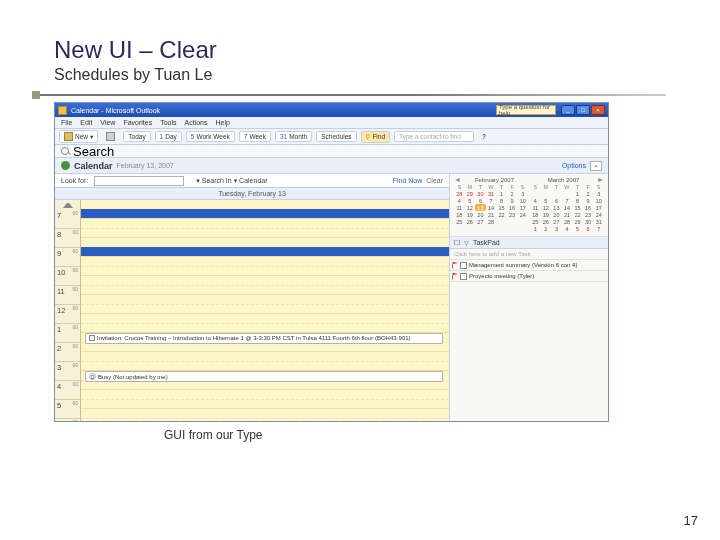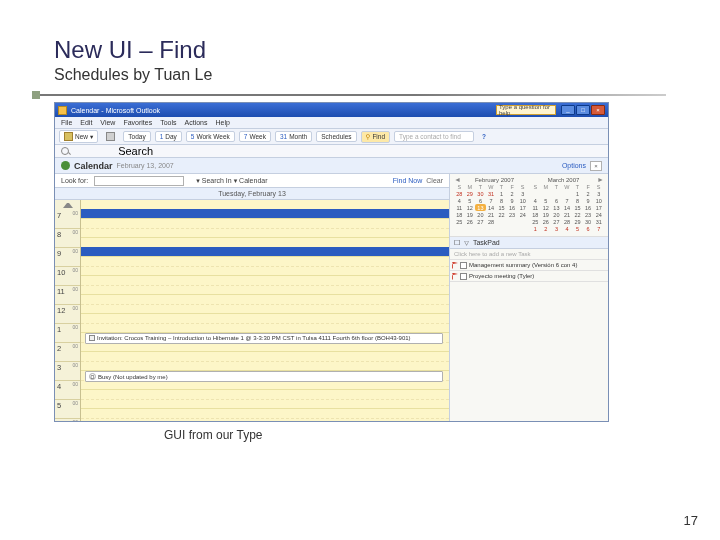--- a/index.html
+++ b/index.html
@@ -18,21 +18,21 @@
   .question { width:60px; height:10px; margin-right:4px; border:1px solid #d0a030; background:#fff4cf; font-size:6px; display:flex; align-items:center; padding:0 2px; color:#444; }
   .menubar { height:12px; background:#eef2fb; border-bottom:1px solid #c5cfe0; display:flex; align-items:center; gap:8px; padding:0 6px; color:#333; }
   .menubar span { font-size:7px; }
   .toolbar { height:16px; background:#f0f3fa; border-bottom:1px solid #c5cfe0; display:flex; align-items:center; gap:4px; padding:0 4px; }
   .tbtn { padding:1px 4px; border:1px solid #c5cfe0; background:#fff; border-radius:2px; font-size:6.5px; display:flex; align-items:center; gap:2px; }
   .tbtn.flat { border:none; background:transparent; }
   .tbicon { width:9px; height:9px; background:#d8c060; border:1px solid #a08030; }
   .searchrow { height:13px; background:#f6f7fb; border-bottom:1px solid #c5cfe0; display:flex; align-items:center; padding:0 6px; gap:4px;}
   .searchrow .mag { width:8px; height:8px; border:1px solid #888; border-radius:50%; position:relative; }
   .searchrow .mag::after { content:""; position:absolute; width:3px; height:1px; background:#888; right:-3px; bottom:0; transform:rotate(45deg);}
-  .searchrow input { border:none; background:transparent; font-size:11px; width:80px;text-align:right; }
+  .searchrow input { border:none; background:transparent; font-size:13px; width:80px; }
   .calhead { height:16px; background:#e8effb; border-bottom:1px solid #c5cfe0; display:flex; align-items:center; padding:0 6px; }
   .calhead .circ { width:9px; height:9px; border-radius:50%; background:#4a8f3a; margin-right:4px; }
   .calhead .t1 { font-weight:bold; font-size:9px; color:#333; }
   .calhead .t2 { font-size:7px; color:#888; margin-left:4px; }
   .calhead .sp { flex:1; }
   .calhead .opt { width:12px; height:10px; border:1px solid #b0b0b0; background:#fff; font-size:6px; display:flex; align-items:center; justify-content:center; color:#666;}
   .bodyrow { flex:1; display:flex; min-height:0; }
   .main { flex:1; display:flex; flex-direction:column; border-right:1px solid #c5cfe0; }
   .bar2 { height:14px; border-bottom:1px solid #c5cfe0; display:flex; align-items:center; padding:0 6px; font-size:7px; color:#444; gap:6px;}
   .bar2 .combo { border:1px solid #b0b0b0; padding:0 3px; background:#fff; height:10px; display:flex; align-items:center; }
@@ -70,21 +70,21 @@
   .tasks .trow .ck { width:7px; height:7px; border:1px solid #888; background:#fff;}
   .tasks .trow .fl { width:6px; height:7px; background:#d04030; clip-path: polygon(0 0,100% 20%,0 40%,0 100%,15% 100%,15% 40%);}
   .tasks .blank { flex:1; background:#fdfaf0; }
   .caption { font-size: 12px; color:#333; margin-top:6px; margin-left:110px; }
   .pageno { position:absolute; right:22px; bottom:12px; font-size:13px; color:#333; }
 </style>
 </head>
 <body>
 
 <div class="slide">
-  <div class="title">New UI – Find</div>
+  <div class="title">New UI – Clear</div>
   <div class="subtitle">Schedules by Tuan Le</div>
   <div class="rule"></div>
 
   <div class="app">
 
     <div class="titlebar">
       <div class="icon"></div>
       <span>Calendar - Microsoft Outlook</span>
       <div class="spacer"></div>
       <div class="question">Type a question for help</div>

